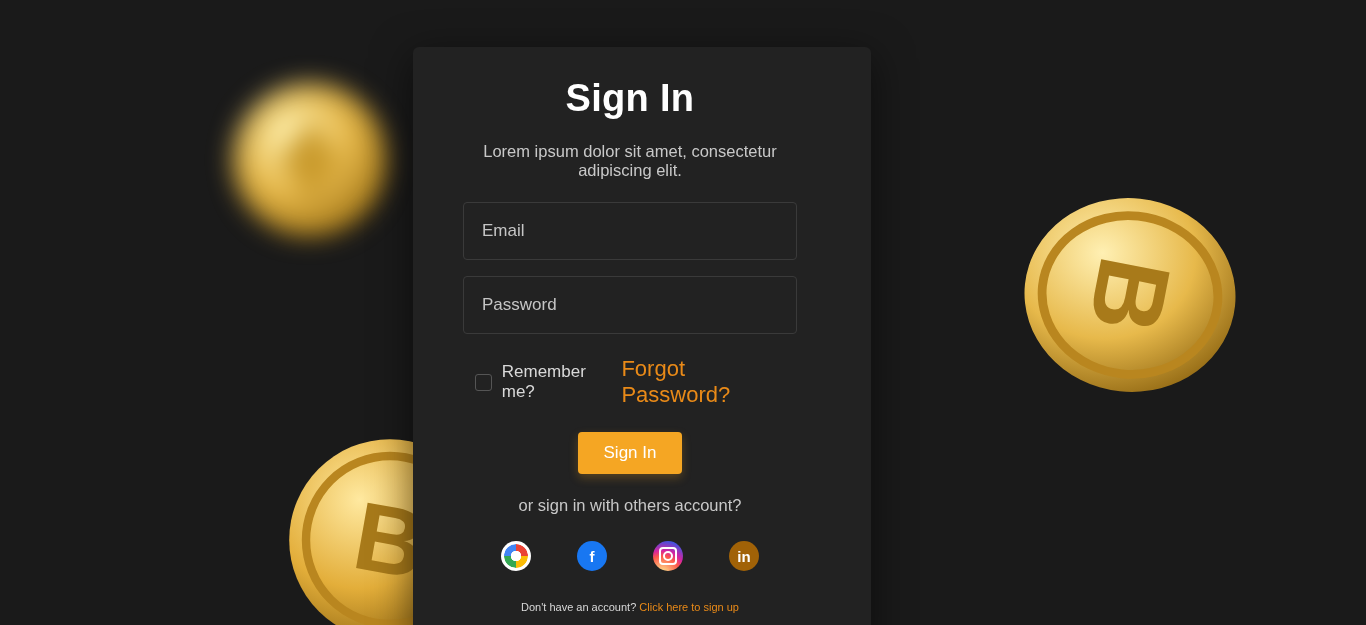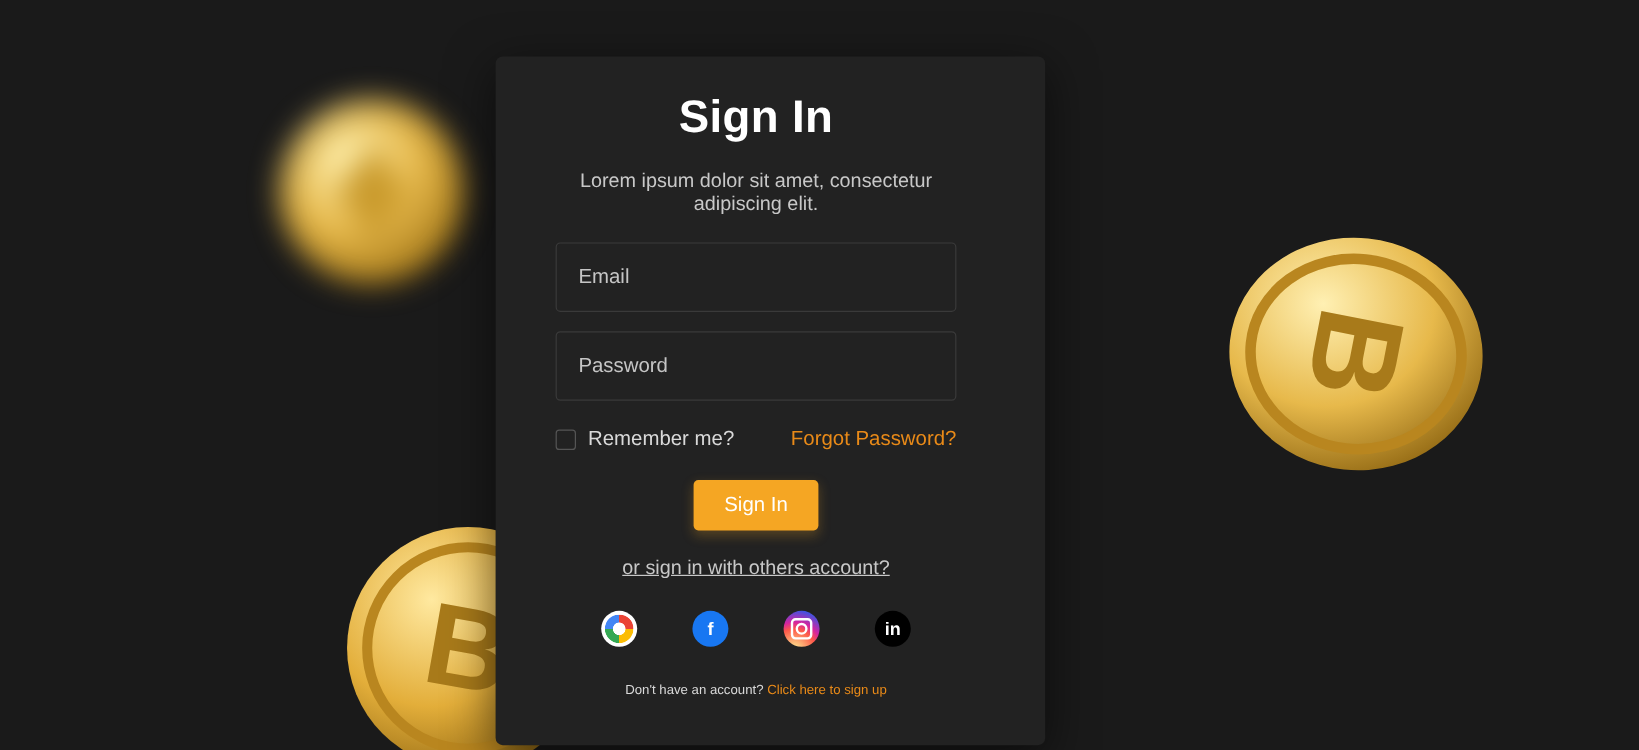--- a/index.html
+++ b/index.html
@@ -74,33 +74,34 @@
   }
 
   .remember {
     display: flex;
     align-items: center;
     gap: 10px;
     font-size: 17px;
     color: #d9d9d9;
     cursor: pointer;
     user-select: none;
+    margin-left: 12px;
   }
   .remember input {
     appearance: none;
     width: 17px; height: 17px;
     border: 1px solid #555;
     border-radius: 3px;
     background: transparent;
     cursor: pointer;
   }
 
   .forgot {
     color: #e98a18;
-    font-size: 17px;
+    font-size: 22px;
     text-decoration: none;
     cursor: pointer;
   }
 
   .signin-btn {
     display: block;
     margin: 0 auto 22px auto;
     background: #f5a623;
     color: #ffffff;
     border: none;
@@ -110,21 +111,20 @@
     padding: 11px 26px;
     cursor: pointer;
     box-shadow: 0 4px 10px rgba(245,166,35,.25);
   }
 
   .others {
     text-align: center;
     font-size: 16.5px;
     color: #c8c8c8;
     margin-bottom: 26px;
-    text-decoration: underline;
   }
 
   .social-row {
     display: flex;
     justify-content: center;
     gap: 46px;
     margin-bottom: 30px;
   }
   .social {
     width: 30px; height: 30px;
@@ -144,21 +144,21 @@
             mask: radial-gradient(circle at center, transparent 0 5px, #000 5.5px);
   }
   .social-facebook { background:#1877f2; }
   .social-instagram{ background: radial-gradient(circle at 30% 110%, #fdf497 0%, #fd5949 45%, #d6249f 60%, #285AEB 90%); }
   .social-instagram::before{
     content:""; width:14px; height:14px; border:2px solid #fff; border-radius:4px; position:relative;
   }
   .social-instagram::after{
     content:""; position:absolute; width:6px; height:6px; border:2px solid #fff; border-radius:50%;
   }
-  .social-linkedin { background:#000000; }
+  .social-linkedin { background:#a16207; }
 
   .signup-line {
     text-align: center;
     font-size: 11px;
     color: #d9d9d9;
   }
   .signup-line a {
     color: #e98a18;
     text-decoration: none;
     cursor: pointer;

